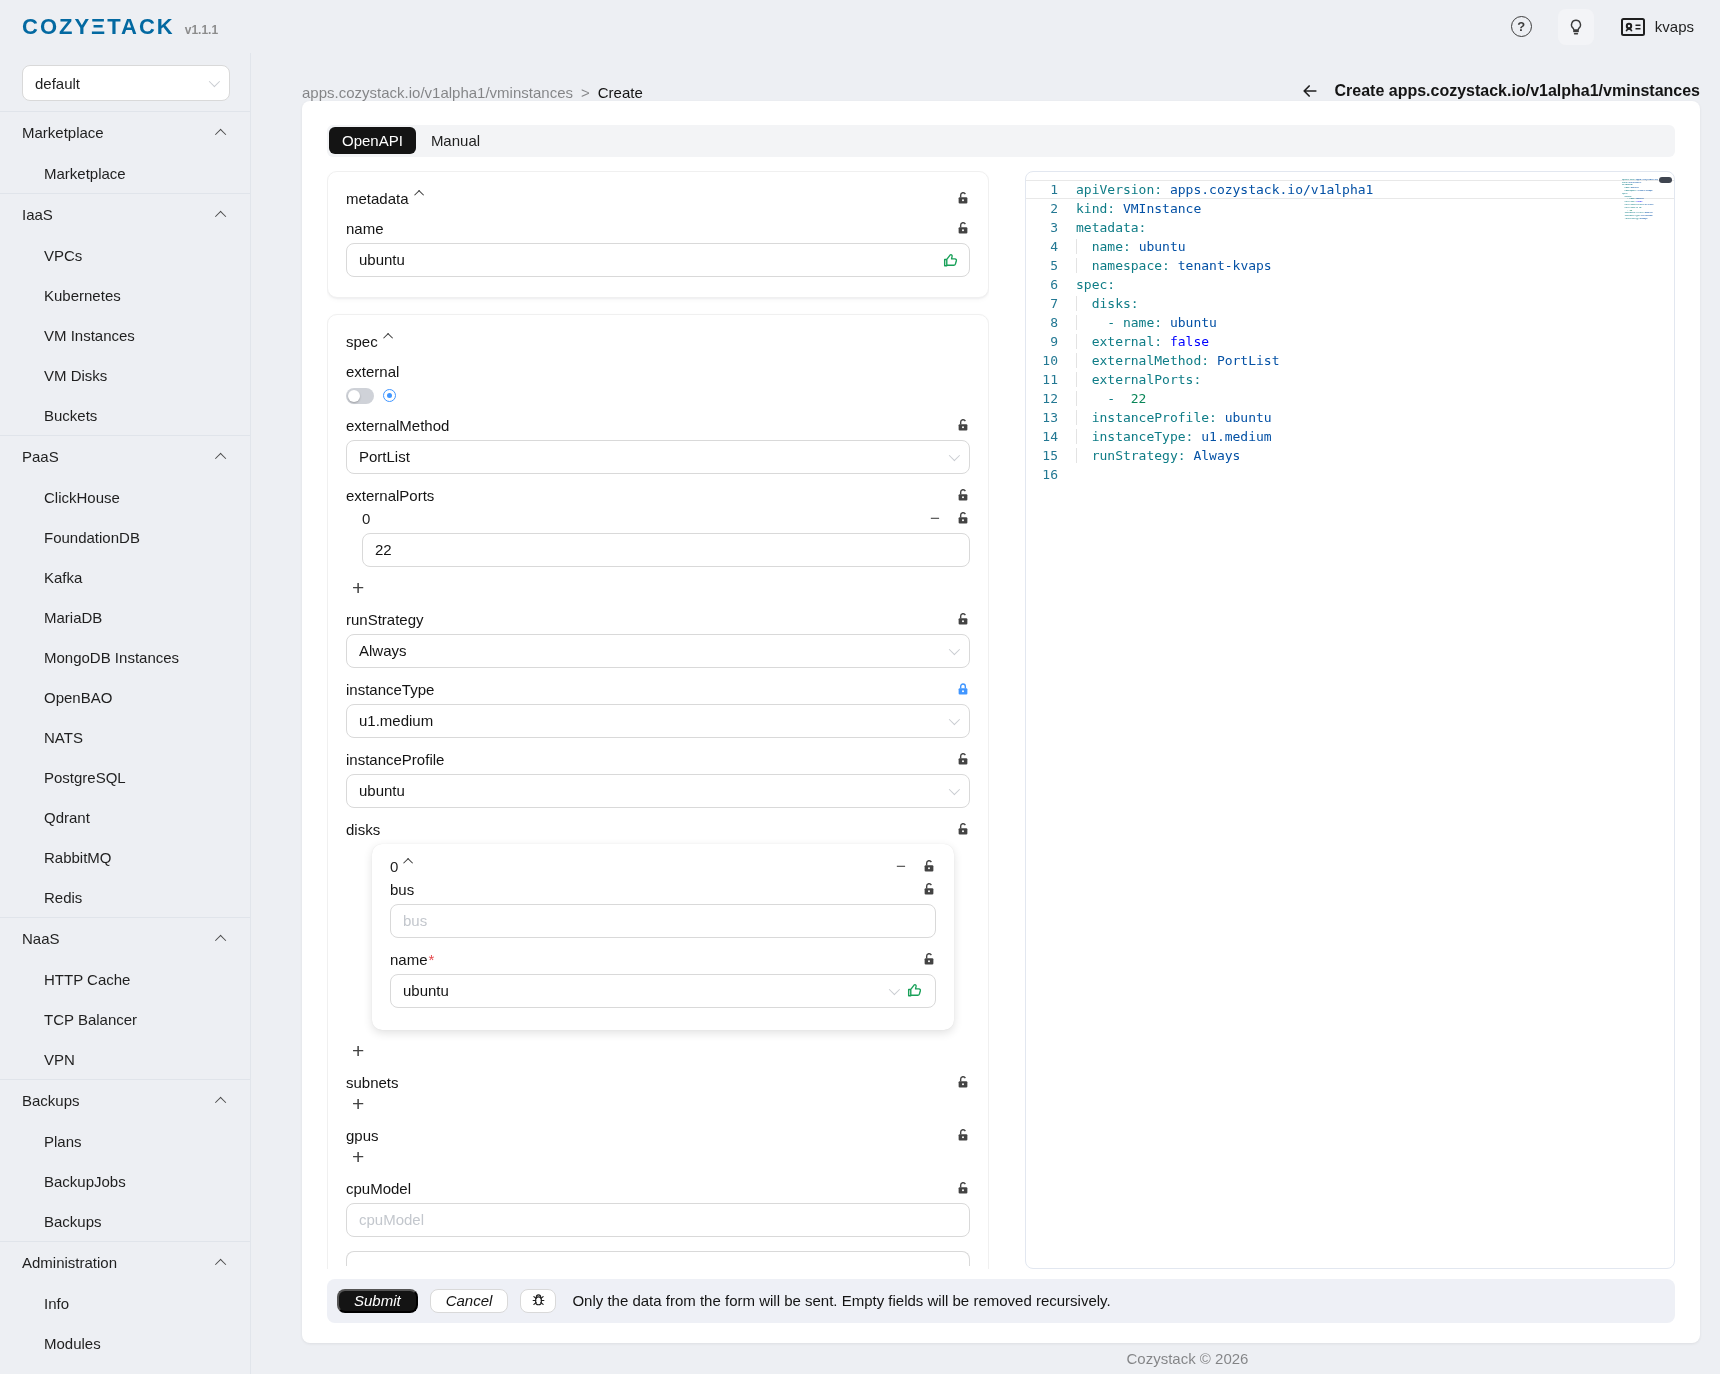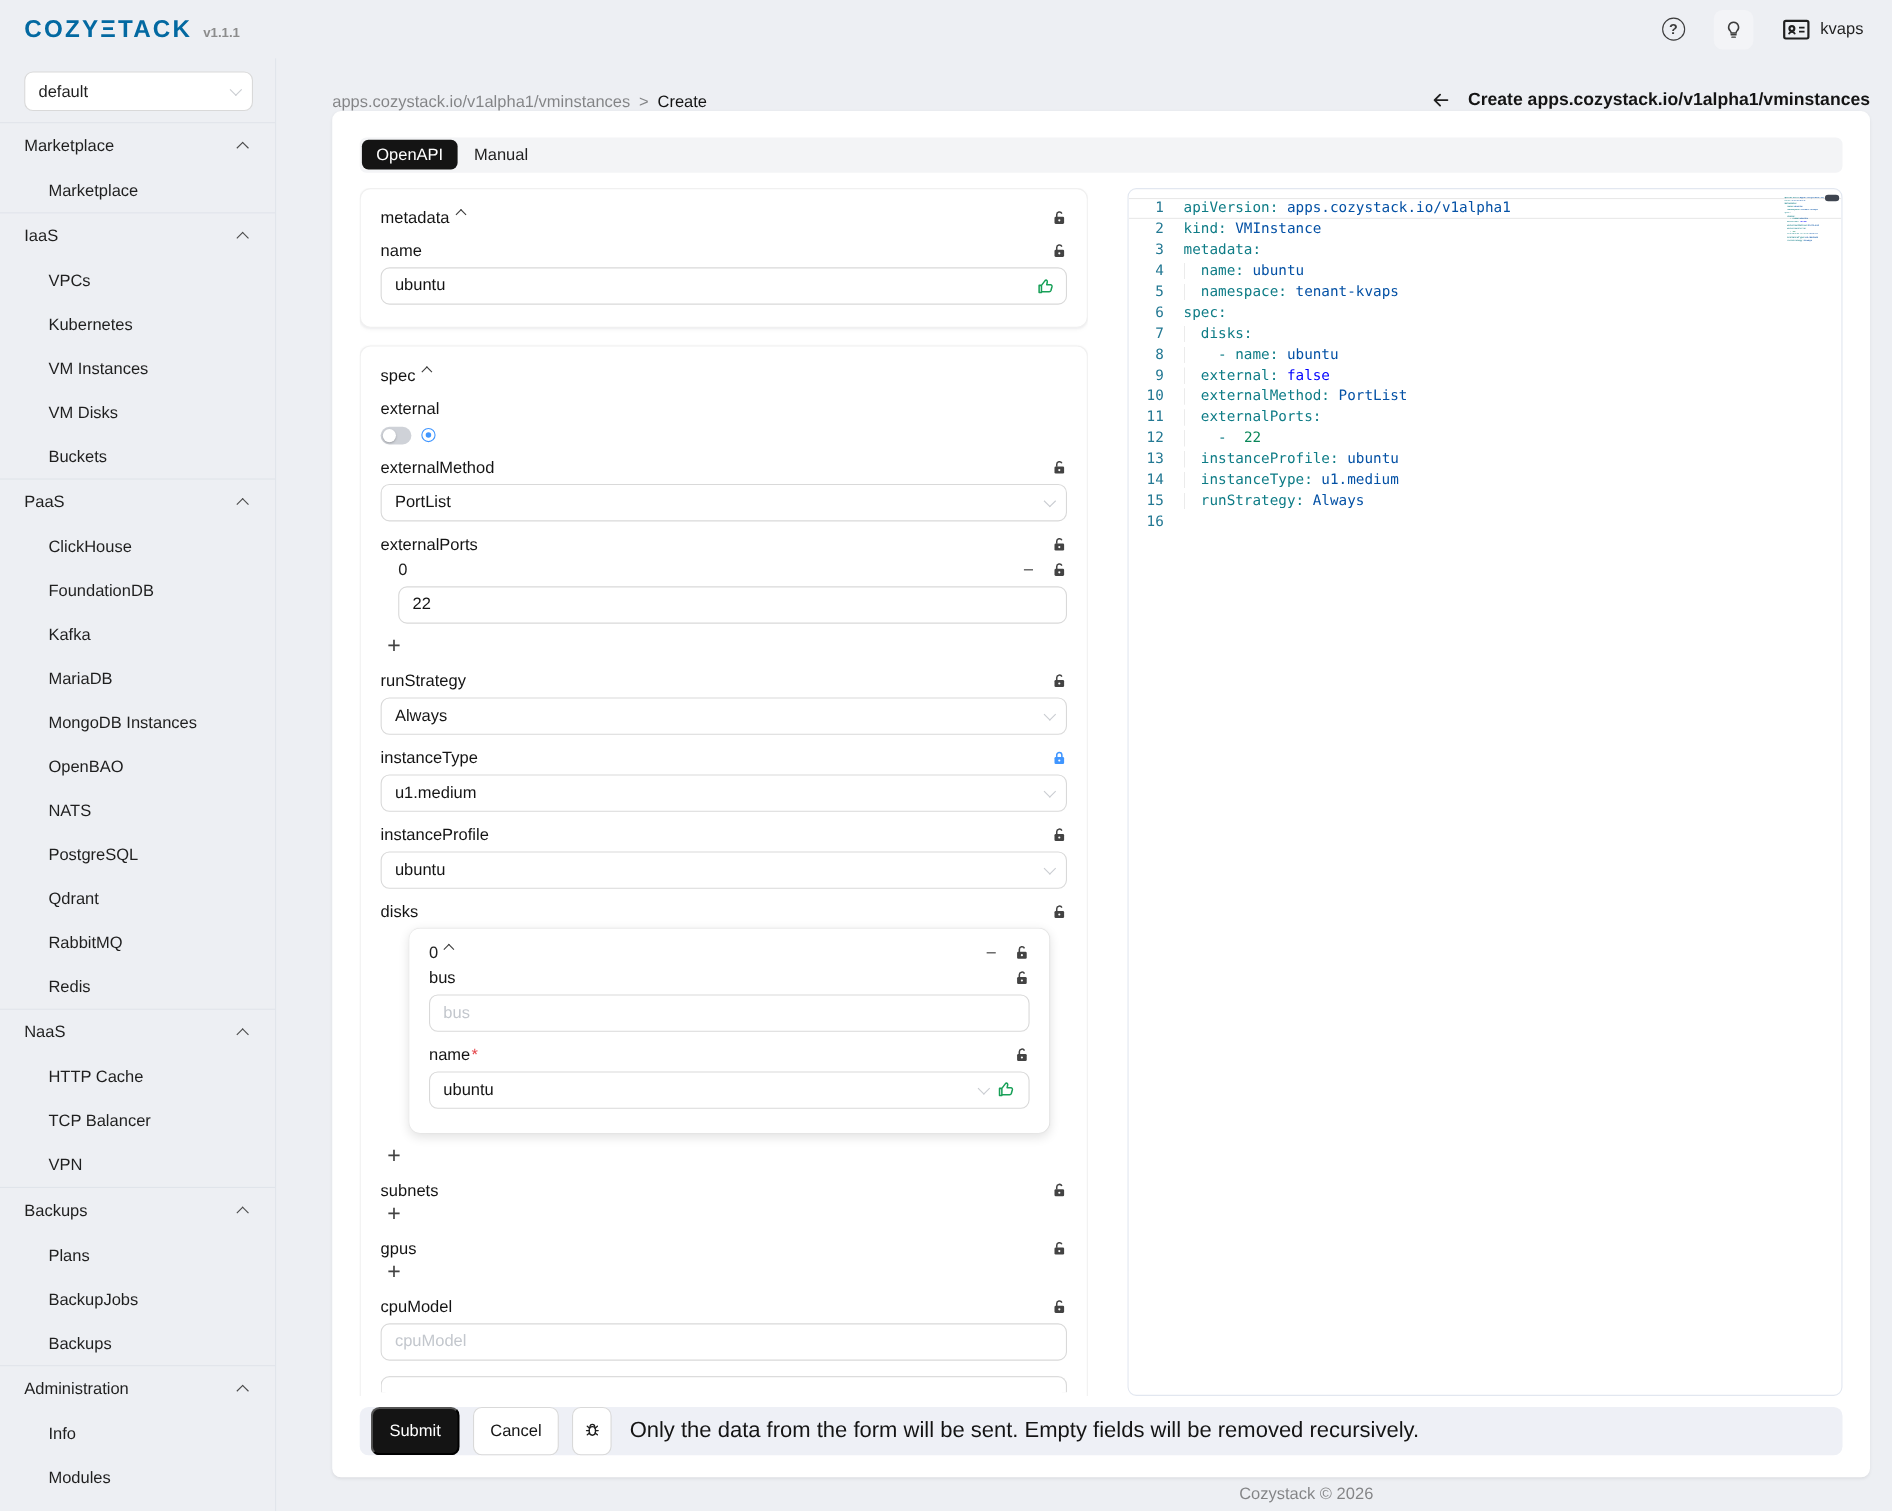--- a/index.html
+++ b/index.html
@@ -55,25 +55,25 @@
   .dot-ic{width:13px;height:13px;border:1.4px solid #4096ff;border-radius:50%;display:flex;align-items:center;justify-content:center;}
   .dot-ic i{width:5px;height:5px;border-radius:50%;background:#4096ff;}
   .arr-item{padding:0 0 0 16px;}
   .item-head{display:flex;align-items:center;justify-content:space-between;margin:4px 0 6px;font-size:15px;}
   .head-icons{display:flex;align-items:center;gap:16px;}
   .minus{font-size:17px;color:#595959;line-height:1;}
   .plusbtn{font-size:21px;color:#434343;margin:10px 0 2px 6px;line-height:1;width:fit-content;}
   .diskcard{background:#fff;border-radius:10px;box-shadow:0 3px 10px rgba(0,0,0,.12),0 0 1px rgba(0,0,0,.1);margin:6px 16px 4px 26px;padding:10px 18px 22px;}
   .partial{height:15px;border:1px solid #d9d9d9;border-bottom:none;border-radius:8px 8px 0 0;margin-top:14px;}
   .formbar{margin-top:10px;background:#eef0f6;border-radius:8px;height:44px;display:flex;align-items:center;padding:0 10px;gap:12px;}
-  .btn{height:44px;border-radius:8px;font-size:15px;display:flex;align-items:center;justify-content:center;padding:0 15px;}
+  .btn{height:24px;border-radius:8px;font-size:15px;display:flex;align-items:center;justify-content:center;padding:0 15px;font-style:italic;}
   .btn.primary{background:#141414;color:#fff;}
   .btn.ghost{background:#fff;border:1px solid #d9d9d9;color:#141414;}
   .btn.square{width:36px;padding:0;background:#fff;border:1px solid #d9d9d9;}
-  .note{font-size:20px;color:#141414;margin-left:4px;}
+  .note{font-size:15px;color:#141414;margin-left:4px;}
   
   .ed-col{flex:1;border:1px solid #e2e7f0;border-radius:8px;background:#fff;position:relative;overflow:hidden;padding-top:8px;}
   .ed-line{display:flex;height:19px;line-height:19px;font-family:"DejaVu Sans Mono","Liberation Mono",monospace;font-size:13px;}
   .ed-line.cur{border-top:1px solid #e8e8e8;border-bottom:1px solid #e8e8e8;line-height:17px;}
   .ln{width:50px;text-align:right;padding-right:18px;color:#237893;flex-shrink:0;}
   .code{white-space:pre;}
   .code .ind:not(:empty){box-shadow:inset 1px 0 0 #e3e3e3;}
   .key,.dash{color:#0e7c86;}
   .v-str{color:#0451a5;}
   .v-kw{color:#0000ff;}

